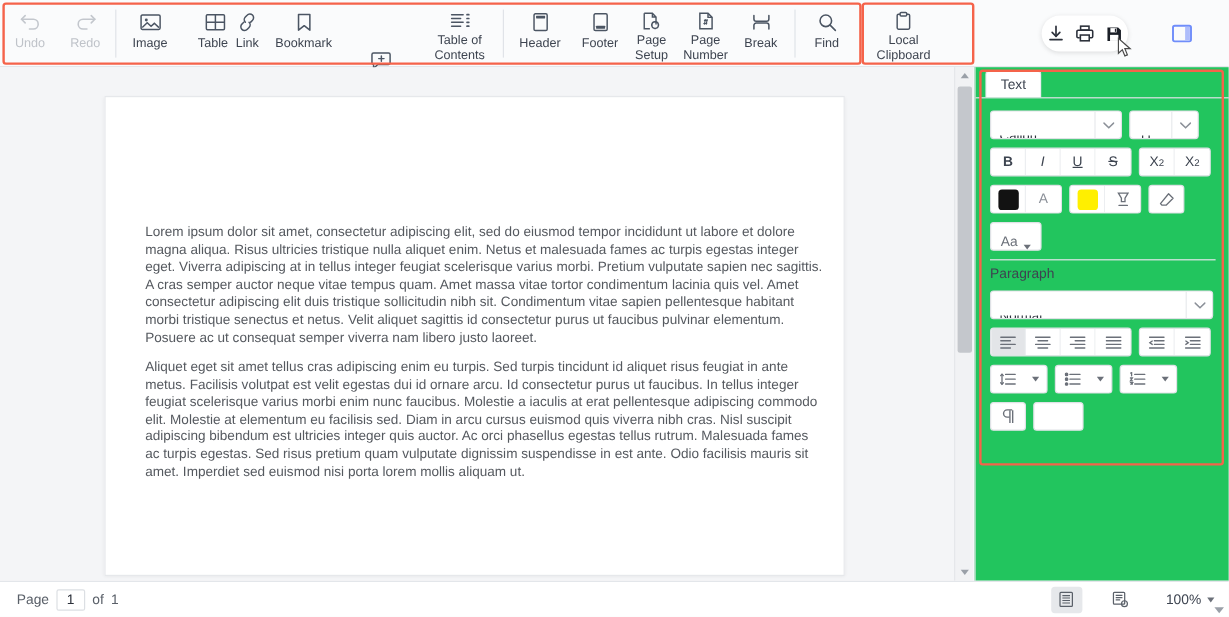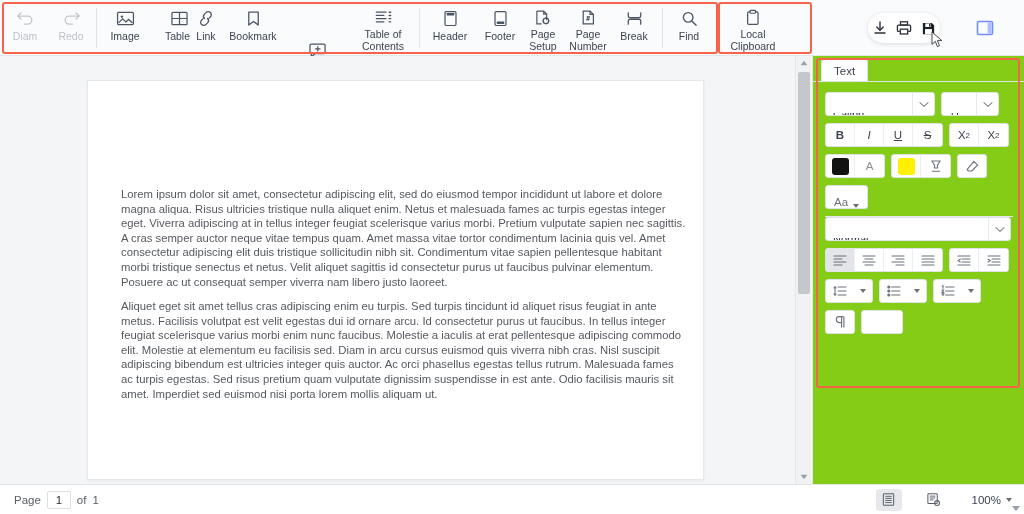--- a/index.html
+++ b/index.html
@@ -149,21 +149,21 @@
     background: #c4c7cc;
     border-radius: 2px;
     cursor: grab;
   }
 
   
   #right-panel {
     position: absolute;
     left: 812px; top: 56px;
     width: 212px; height: 428px;
-    background: #84cc16;
+    background: #22c55e;
     border-left: 1px solid #e3e6ea;
   }
   #rp-highlight {
     position: absolute;
     left: 816px; top: 58px;
     width: 204px; height: 330px;
     border: 2px solid #f5634a;
     border-radius: 3px;
     pointer-events: none;
     z-index: 40;
@@ -367,21 +367,21 @@
 
   <div id="toolbar-strip">
     <div class="tb-items" id="tb-items">
         <div class="tb-btn disabled" style="position: absolute; left: 2px; width: 46px;">
           <div class="tb-ico">
             <svg width="19" height="17" viewBox="0 0 20 18" fill="none" stroke="currentColor" stroke-width="1.4" stroke-linecap="round" stroke-linejoin="round">
               <path d="M5.2 3.2 L2 6.4 L5.2 9.6"></path>
               <path d="M2 6.4 H12.4 a4.3 4.3 0 0 1 0 8.6 H9"></path>
             </svg>
           </div>
-          <div class="tb-lbl">Diam</div>
+          <div class="tb-lbl">Undo</div>
         </div>
         <div class="tb-btn disabled" style="position: absolute; left: 48px; width: 46px;">
           <div class="tb-ico">
             <svg width="19" height="17" viewBox="0 0 20 18" fill="none" stroke="currentColor" stroke-width="1.4" stroke-linecap="round" stroke-linejoin="round">
               <path d="M14.8 3.2 L18 6.4 L14.8 9.6"></path>
               <path d="M18 6.4 H7.6 a4.3 4.3 0 0 0 0 8.6 H11"></path>
             </svg>
           </div>
           <div class="tb-lbl">Redo</div>
         </div>
@@ -662,20 +662,21 @@
 
       <div class="rp-row">
         <div class="aa-btn">
           <span>Aa</span>
           <span class="caret"></span>
         </div>
       </div>
 
       <div class="rp-divider"></div>
 
+      <div class="rp-section-title">Paragraph</div>
 
       <div class="rp-row">
         <div class="select-box" id="para-style-select">
           <div class="sv">Normal</div>
           <div class="sc">
             <svg width="10" height="7" viewBox="0 0 10 7" fill="none" stroke="#8b9098" stroke-width="1.2" stroke-linecap="round">
                 <path d="M1 1.6 L5 5.4 L9 1.6"></path>
               </svg>
           </div>
         </div>

